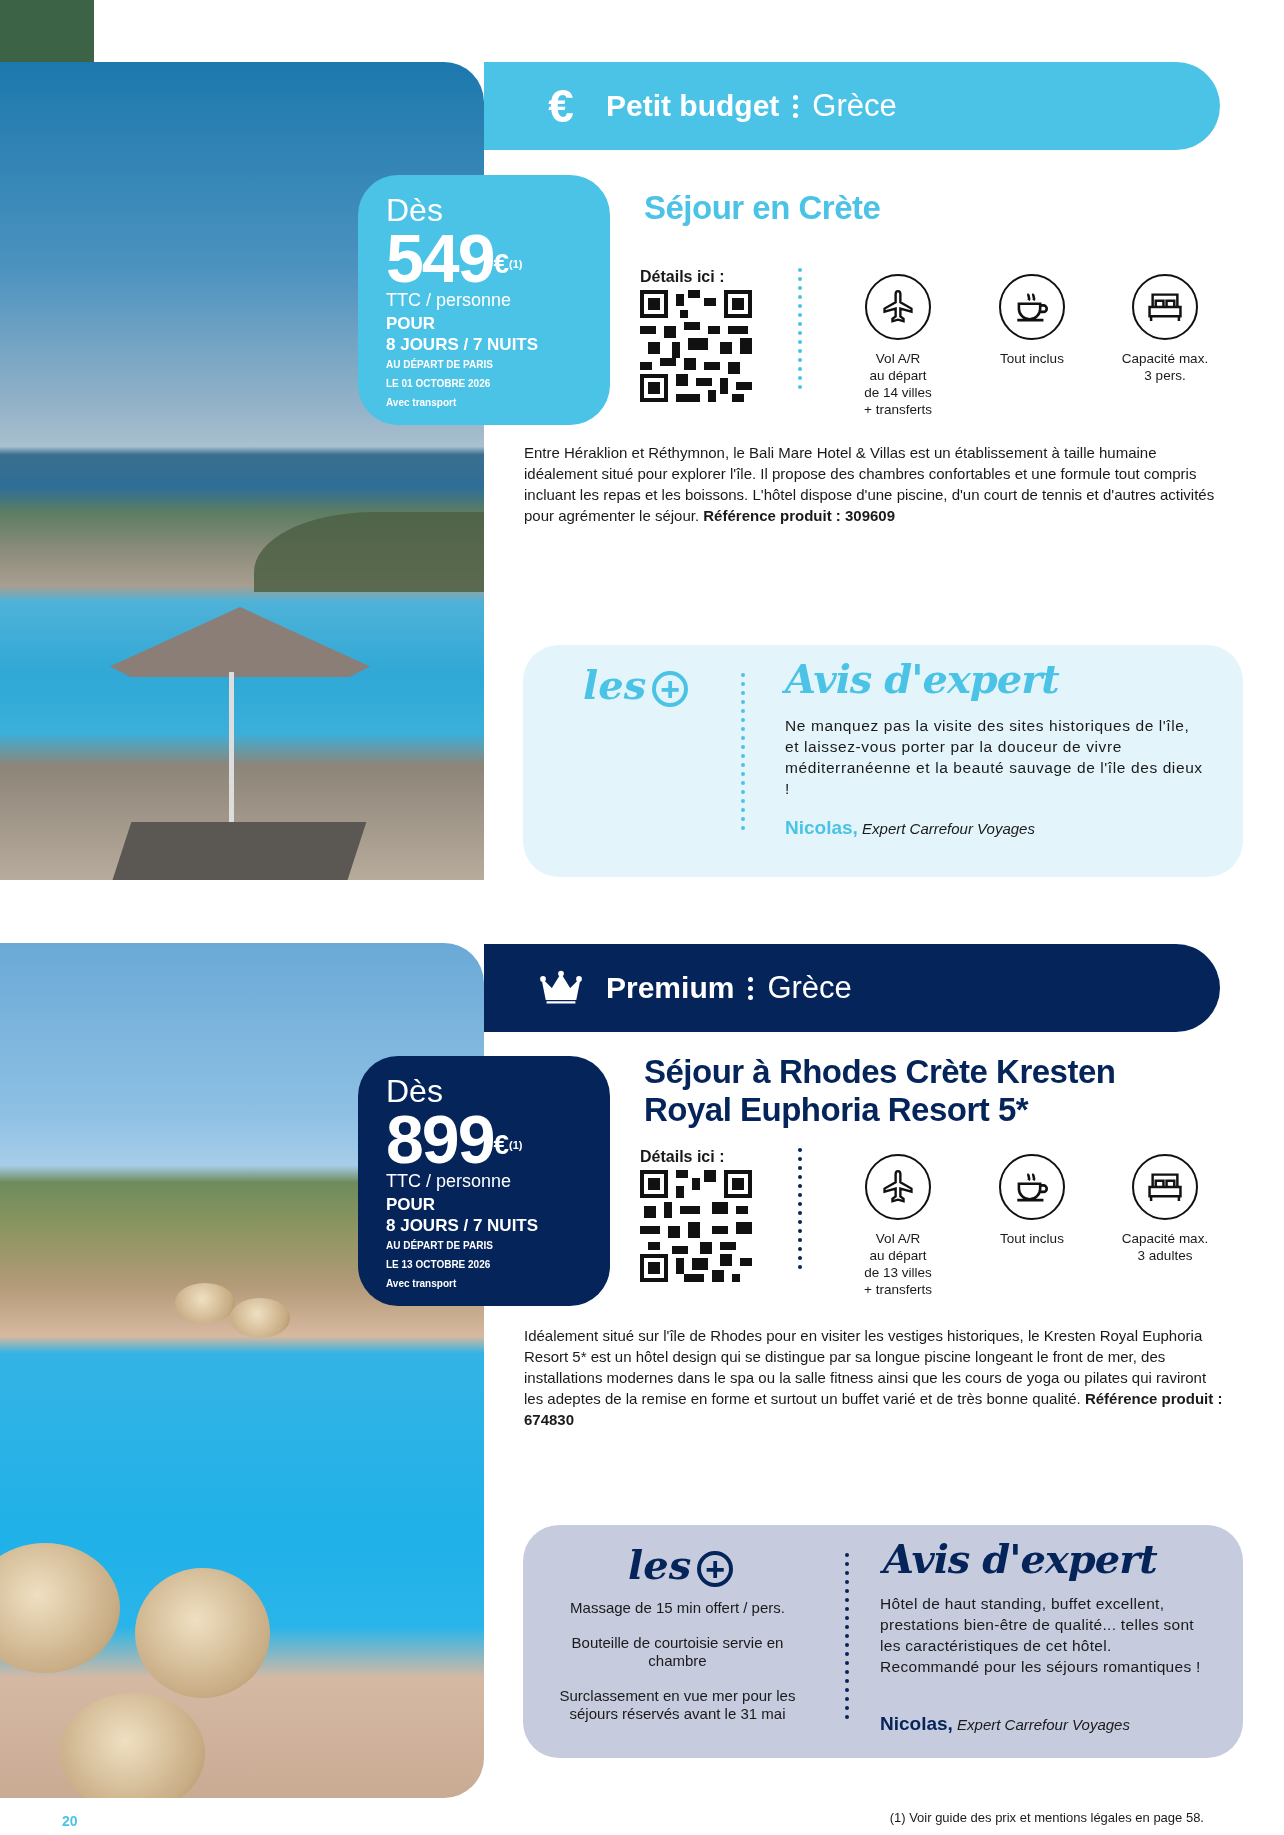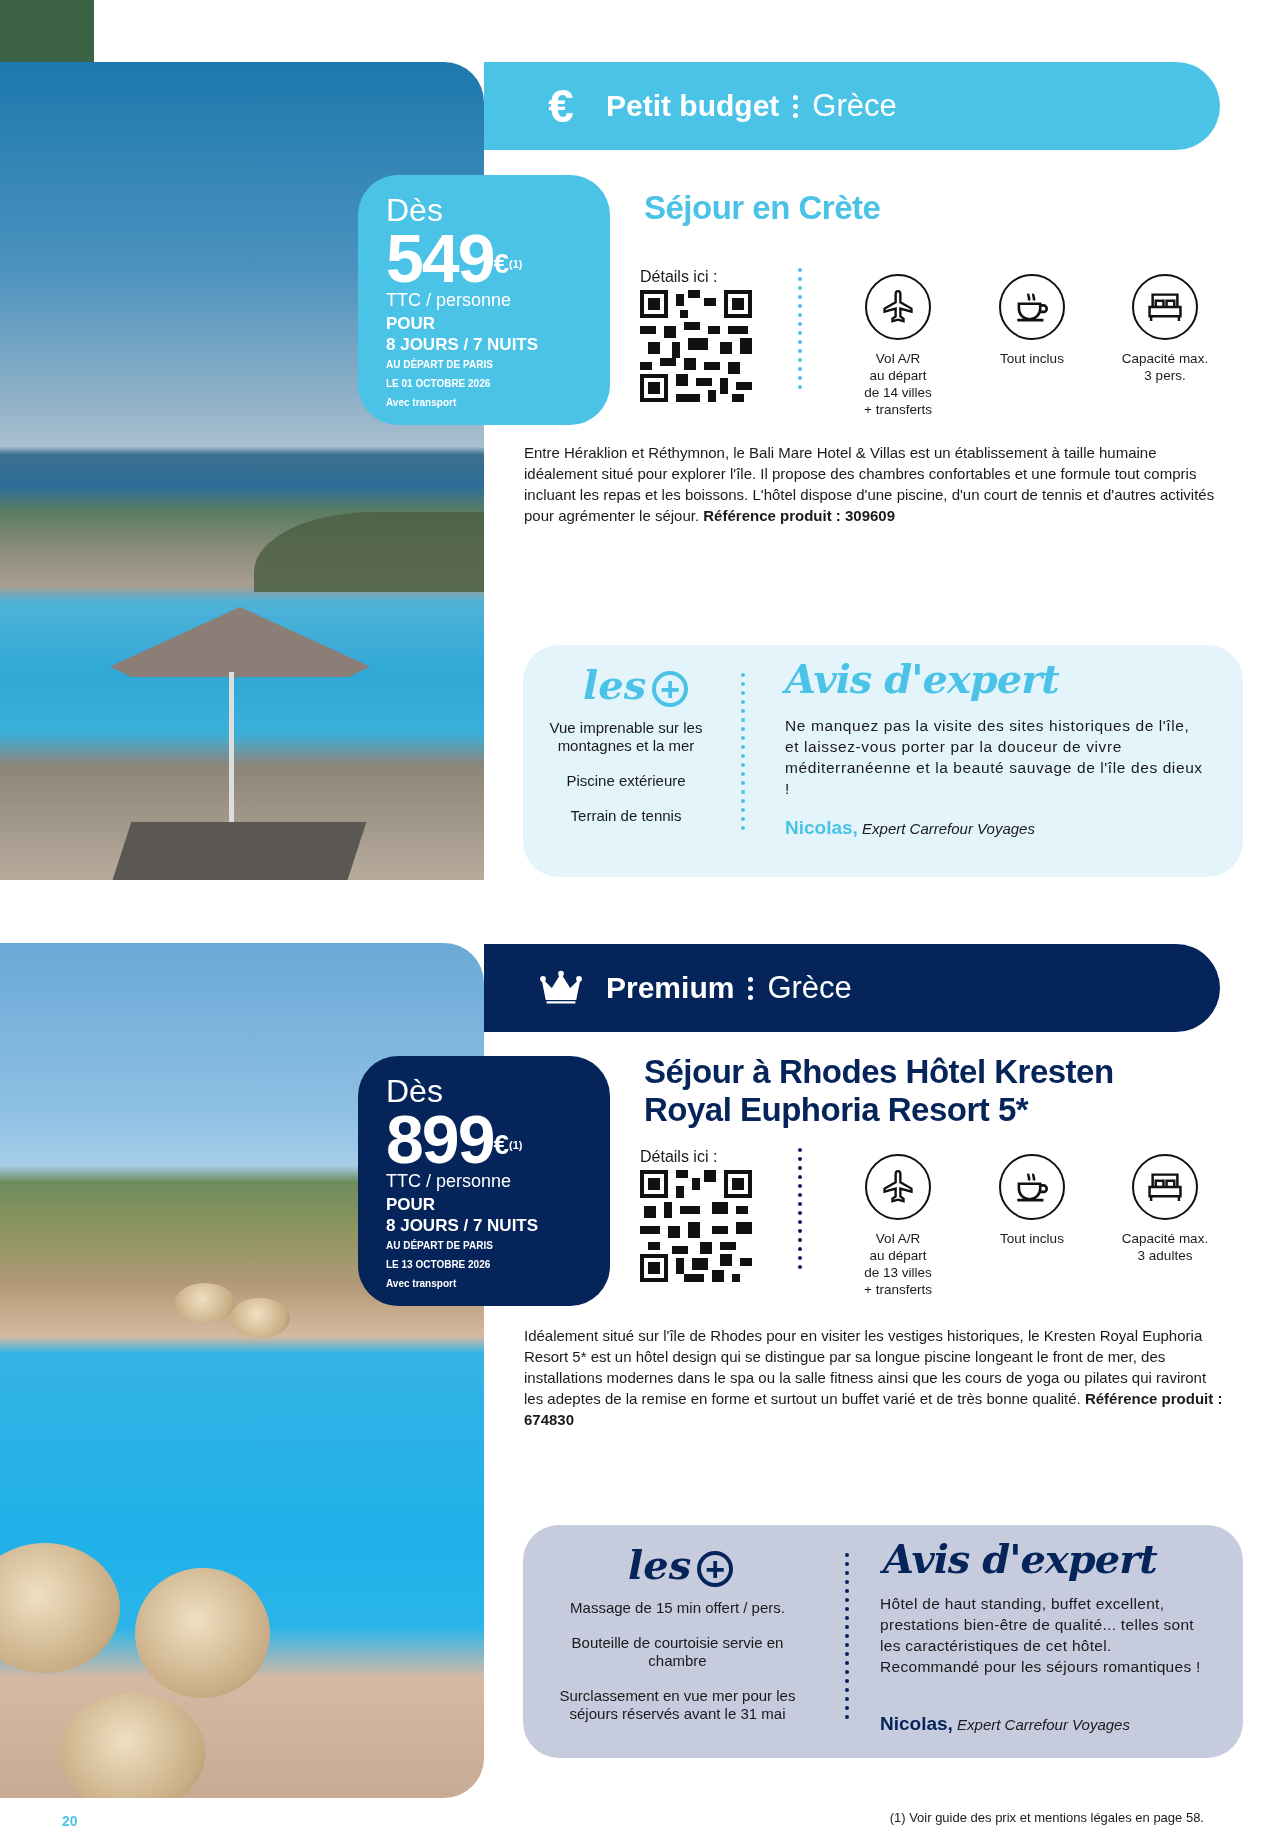--- a/index.html
+++ b/index.html
@@ -39,21 +39,21 @@
   .price .amount sup{font-size:28px;vertical-align:top;position:relative;top:6px;letter-spacing:0;}
   .price .amount sup small{font-size:11px;vertical-align:top;}
   .price .ttc{font-size:18px;line-height:22px;}
   .price .pour{font-size:17px;font-weight:900;line-height:21px;margin-top:2px;}
   .price .small{font-size:10px;font-weight:900;line-height:19px;}
   
   .title{left:644px;font-weight:900;font-size:33px;line-height:38px;letter-spacing:-.5px;}
   .title1{top:189px;color:#4bc3e6;}
   .title2{top:1053px;color:#05245a;}
   
-  .details-lbl{left:640px;font-weight:400;font-size:16px;}
+  .details-lbl{left:640px;font-weight:700;font-size:16px;}
   .qr{left:640px;width:112px;height:112px;background:
       repeating-linear-gradient(90deg,#111 0 6px,#fff 6px 9px,#111 9px 14px,#fff 14px 20px),#111;
       -webkit-mask:none;}
   .qr{background:#fff;}
   .qr svg{display:block;}
   .vsep{left:798px;width:4px;display:flex;flex-direction:column;gap:5px;}
   .vsep i{width:4px;height:4px;border-radius:50%;display:block;}
   
   .feat{width:130px;text-align:center;font-size:13.5px;line-height:17px;}
   .feat .circ{width:62px;height:62px;border:2px solid #111;border-radius:50%;margin:0 auto 10px;display:flex;align-items:center;justify-content:center;}
@@ -205,25 +205,20 @@
   <div>Capacité max.</div>
   <div>3 pers.</div>
 </div>
 
 <div class="abs desc" style="top:442px;">
   <span>Entre Héraklion et Réthymnon, le Bali Mare Hotel &amp; Villas est un établissement à taille humaine idéalement situé pour explorer l'île. Il propose des chambres confortables et une formule tout compris incluant les repas et les boissons. L'hôtel dispose d'une piscine, d'un court de tennis et d'autres activités pour agrémenter le séjour.</span> <b>Référence produit : 309609</b>
 </div>
 
 <div class="abs box box1">
   <div class="les" style="left:60px;top:16px;color:#4bc3e6;"><span>les</span><span class="plus-circ">+</span></div>
-  <div class="plus-list" style="left:18px;top:74px;width:170px;">
-    <div>Vue imprenable sur les montagnes et la mer</div>
-    <div>Piscine extérieure</div>
-    <div>Terrain de tennis</div>
-  </div>
   <div class="abs vsep" style="left:218px;top:28px;height:180px;">
     <i style="background:#4bc3e6"></i>
       <i style="background:#4bc3e6"></i>
       <i style="background:#4bc3e6"></i>
       <i style="background:#4bc3e6"></i>
       <i style="background:#4bc3e6"></i>
       <i style="background:#4bc3e6"></i>
       <i style="background:#4bc3e6"></i>
       <i style="background:#4bc3e6"></i>
       <i style="background:#4bc3e6"></i>
@@ -275,21 +270,21 @@
   <div class="amount"><span>899</span><sup><span>€</span><small>(1)</small></sup></div>
   <div class="ttc">TTC / personne</div>
   <div class="pour">POUR</div>
   <div class="pour" style="margin-top:0">8 JOURS / 7 NUITS</div>
   <div class="small">AU DÉPART DE PARIS</div>
   <div class="small">LE 13 OCTOBRE 2026</div>
   <div class="small">Avec transport</div>
 </div>
 
 <div class="abs title title2">
-  <div>Séjour à Rhodes Hôtel Kresten</div>
+  <div>Séjour à Rhodes Crète Kresten</div>
   <div>Royal Euphoria Resort 5*</div>
 </div>
 
 <div class="abs details-lbl" style="top:1148px;">Détails ici :</div>
 <div class="abs qr" style="top:1170px;">
   <svg width="112" height="112" viewBox="0 0 28 28">
     <rect width="28" height="28" fill="#fff"></rect>
     <g fill="#111">
       <rect x="0" y="0" width="7" height="7"></rect>
         <rect x="1" y="1" width="5" height="5" fill="#fff"></rect>

